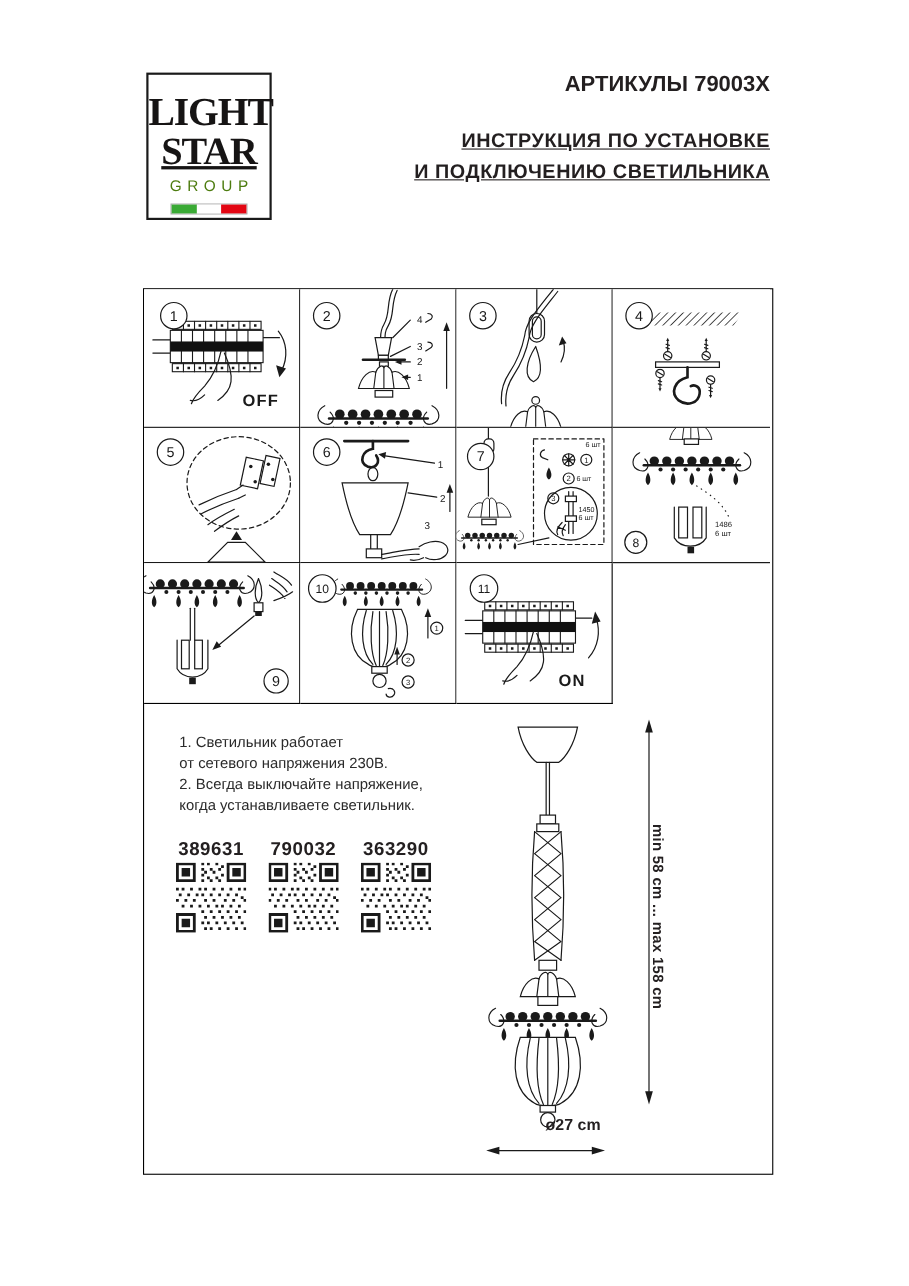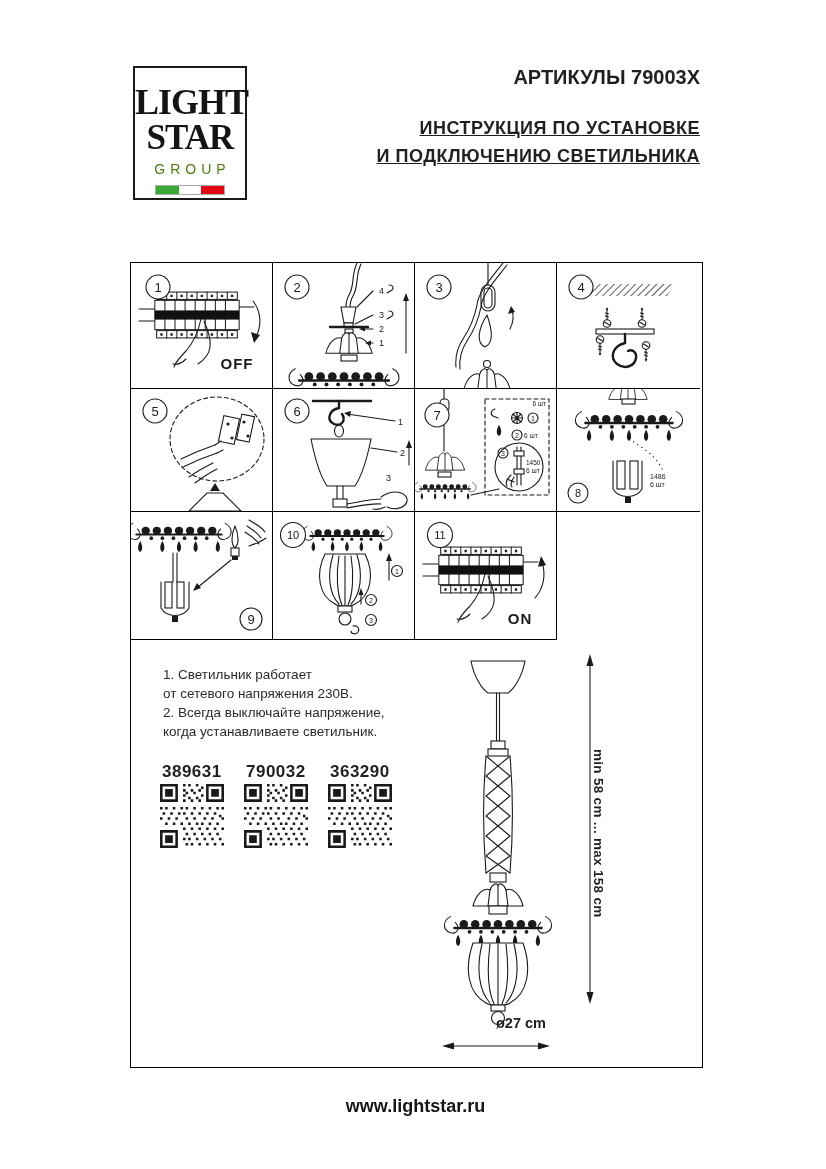--- a/index.html
+++ b/index.html
@@ -3,21 +3,21 @@
 <meta charset="utf-8">
 <style>
   html,body{margin:0;padding:0;background:#fff;}
   #page{position:relative;width:826px;height:1169px;background:#fff;overflow:hidden;
         font-family:"Liberation Sans",sans-serif;color:#231f20;}
   
   #logo-box{position:absolute;left:133px;top:66px;width:110px;height:130px;
             border:2px solid #1a1a1a;background:#fff;text-align:center;}
   .logo-word{font-family:"Liberation Serif",serif;font-weight:bold;color:#161414;line-height:1;}
   #logo-l1{margin-top:16px;font-size:36px;letter-spacing:-1px;}
-  #logo-l2{font-size:35px;letter-spacing:-1px;}
+  #logo-l2{font-size:35px;letter-spacing:-1px;text-decoration:underline;}
   #logo-l3{margin-top:6px;font-size:14px;letter-spacing:5px;color:#4d7c0f;text-indent:5px;}
   #logo-flag{margin:8px auto 0;width:68px;height:8px;display:flex;border:1px solid #aaa;}
   #logo-flag div{flex:1;height:100%;}
   #hdr{position:absolute;right:126px;top:64px;text-align:right;}
   .hdr-sm{font-size:20px;font-weight:bold;line-height:27px;}
   .hdr-big{font-size:18px;font-weight:bold;letter-spacing:0.5px;line-height:28px;text-decoration:underline;}
   #hdr-gap{height:23px;}
   
   #grid{position:absolute;left:130px;top:262px;width:571px;height:804px;
         border:1px solid #000;background:#fff;}
@@ -442,14 +442,13 @@
     <div id="dim-v-label">min 58 cm ... max 158 cm</div>
 
     <div id="dim-d-label">ø27 cm</div>
     <svg style="position:absolute;left:310px;top:775px" width="110" height="16" viewBox="0 0 110 16">
       <line class="ln" x1="6" y1="8" x2="104" y2="8"></line>
       <polygon class="fl" points="1,8 13,4.5 13,11.5"></polygon>
       <polygon class="fl" points="109,8 97,4.5 97,11.5"></polygon>
     </svg>
   </div>
 
-  <div id="footer">www.lightstar.ru</div>
 </div>
 
 </body></html>

